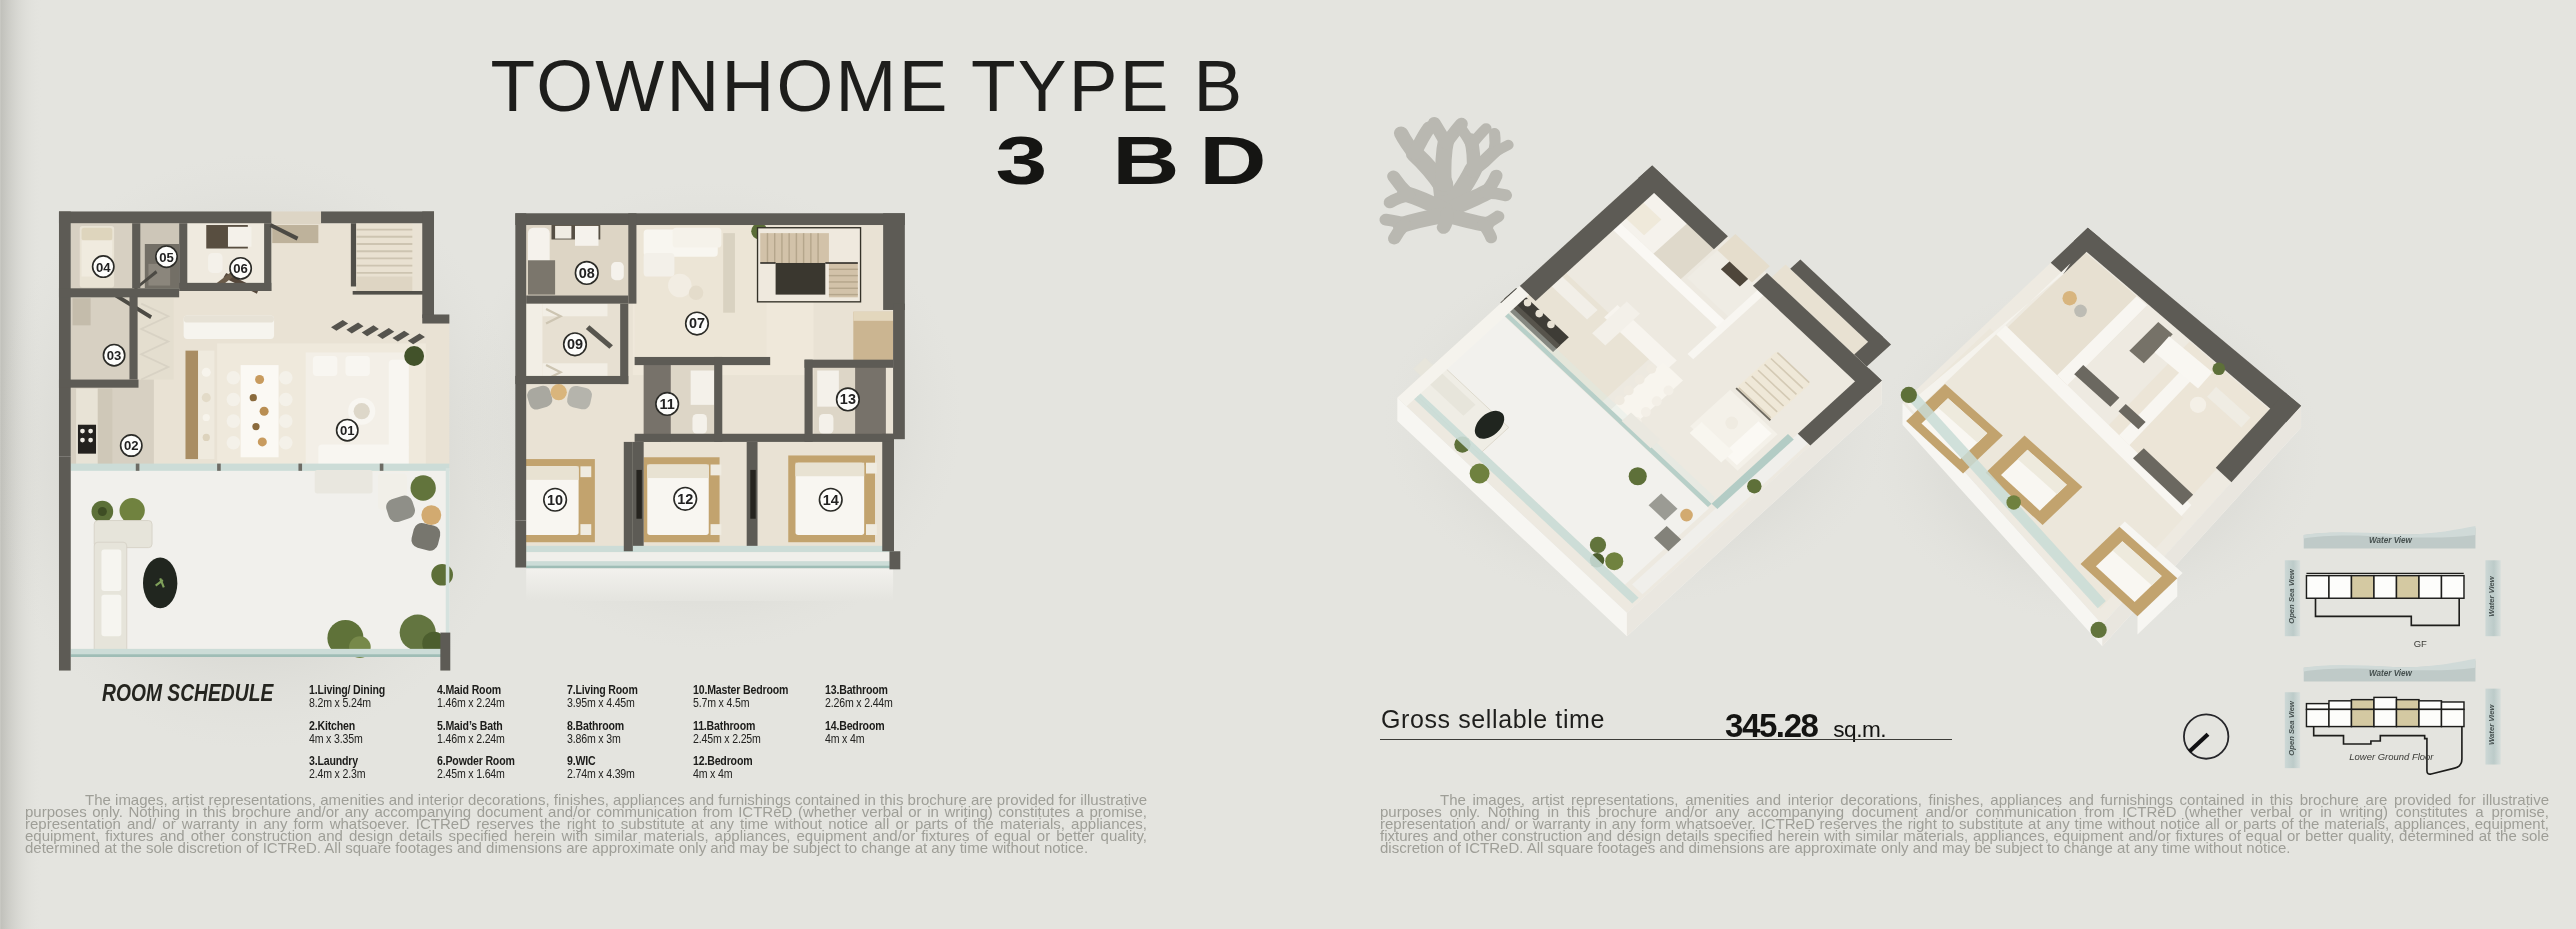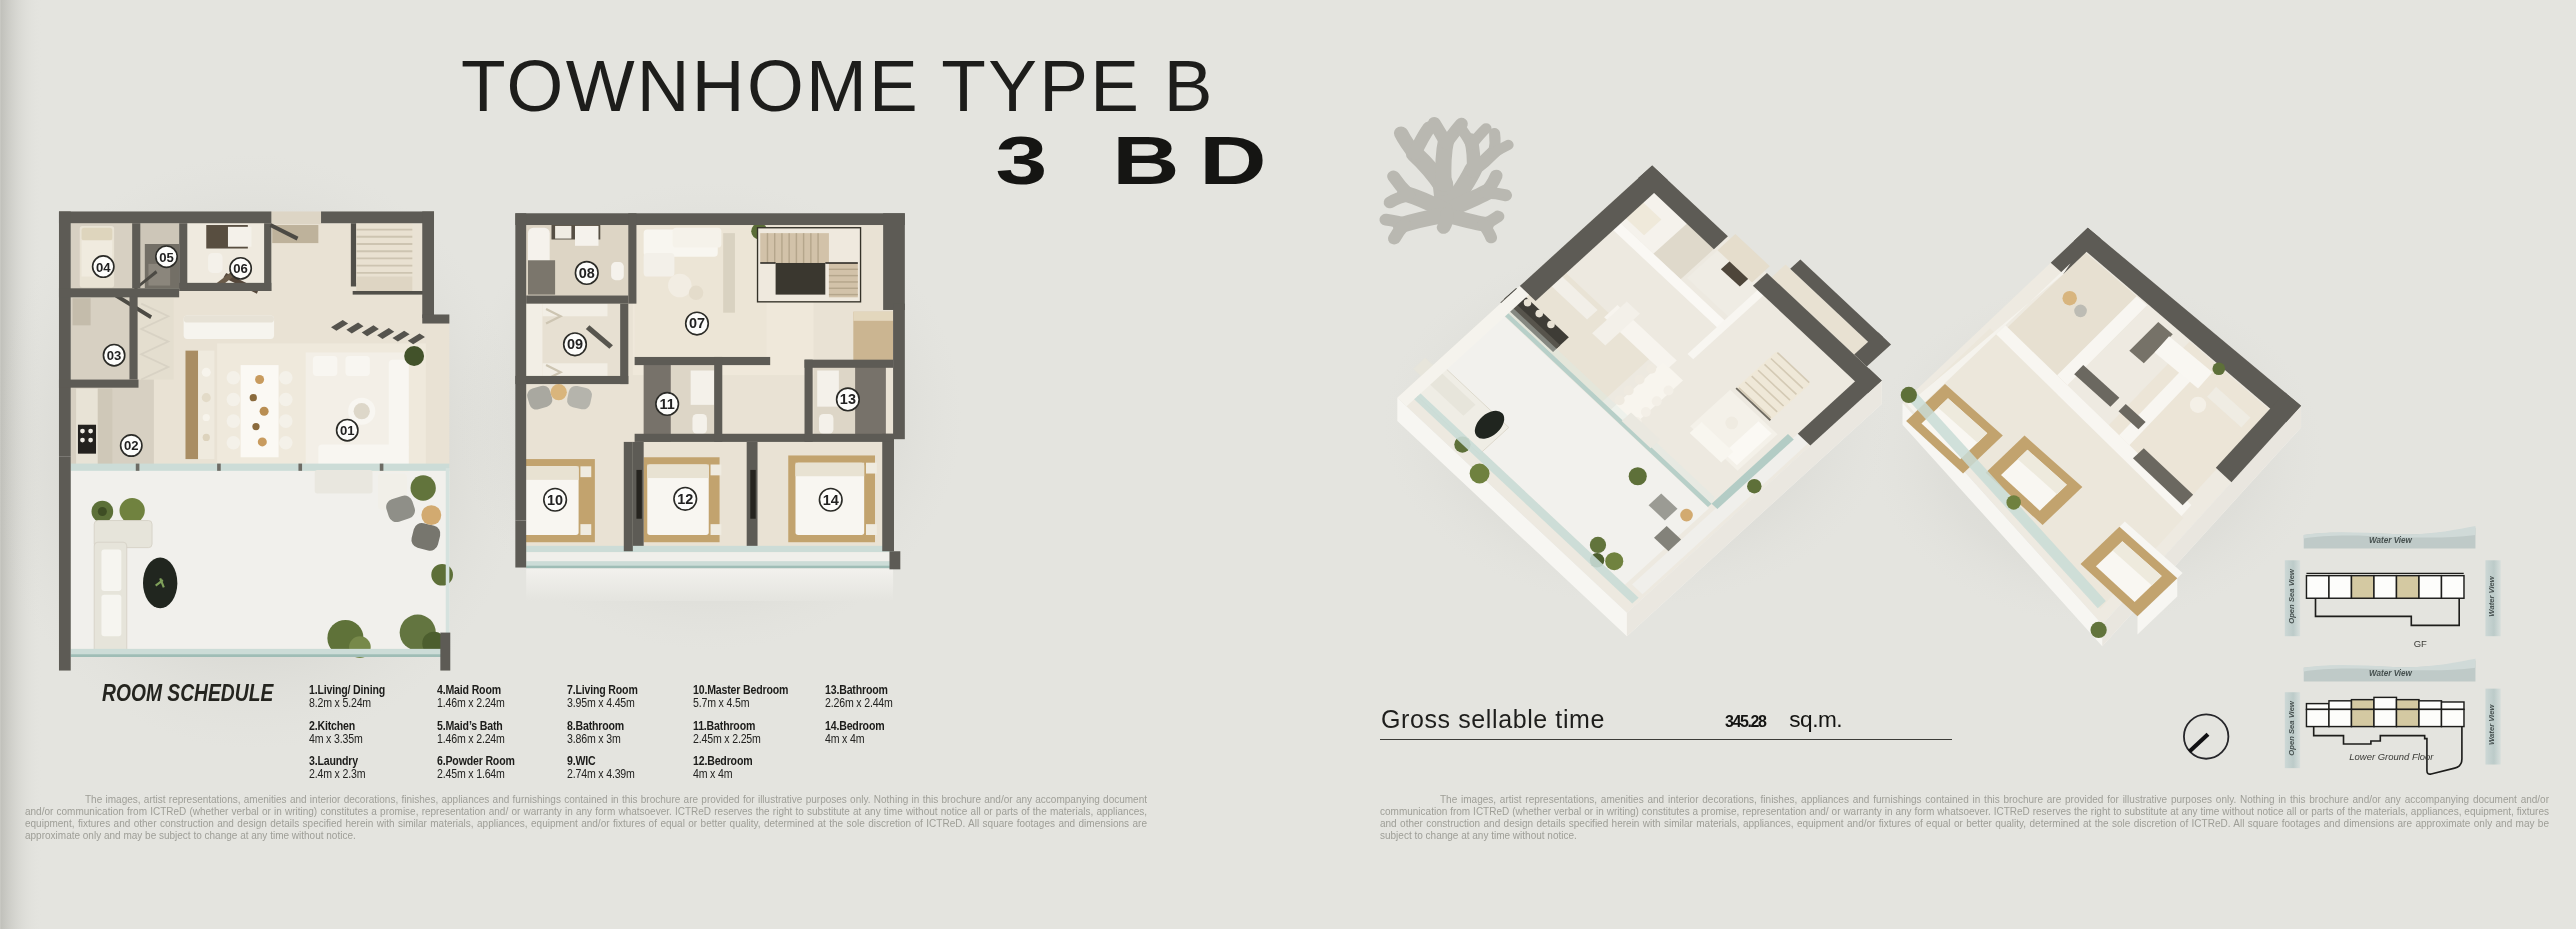--- a/index.html
+++ b/index.html
@@ -1,34 +1,34 @@
 <!DOCTYPE html>
 <html style="font-size:14.5px"><head>
 <meta charset="utf-8">
 <style>
   html,body{margin:0;padding:0;background:#e4e4df;}
   #page{position:relative;width:2576px;height:929px;overflow:hidden;
     background:#e4e4df;font-family:"Liberation Sans",sans-serif;}
   #gfx{position:absolute;left:0;top:0;}
-  .title1{position:absolute;top:44px;right:1302px;width:813px;text-align:left;
+  .title1{position:absolute;top:44px;right:1302px;width:813px;text-align:center;
     font-size:73px;letter-spacing:2.3px;color:#1d1d1b;white-space:nowrap;}
   .title2{position:absolute;top:121px;right:1290px;width:813px;text-align:right;
     font-size:69px;font-weight:bold;letter-spacing:14.5px;color:#151513;white-space:nowrap;
     transform:scaleX(1.35);transform-origin:100% 50%;}
   .rshead{position:absolute;left:102px;top:679px;font-size:24.4px;font-weight:bold;
     font-style:italic;color:#24241f;transform:scaleX(0.79);transform-origin:0 0;}
   .rscol{position:absolute;top:684px;font-size:12.3px;color:#232321;line-height:13.4px;letter-spacing:-0.2px;transform:scaleX(0.86);transform-origin:0 0;}
   .rscol .item{margin-bottom:8.7px;}
   .rscol b{font-weight:bold;color:#1c1c1a;}
   .gsa-label{position:absolute;left:1381px;top:705px;font-size:25px;letter-spacing:0.6px;color:#1e1e1c;}
   .gsa-val{position:absolute;left:1725px;top:707px;font-size:22.6px;letter-spacing:-0.5px;color:#141412;}
-  .gsa-val b{font-size:16px;letter-spacing:-1.4px;margin-right:18px;}
+  .gsa-val b{font-size:33px;letter-spacing:-1.4px;margin-right:10px;}
   .gsa-line{position:absolute;left:1380px;top:739px;width:572px;height:0;
     border-top:1.4px solid #3c3c38;}
-  .disc{position:absolute;top:794px;font-size:10px;line-height:12px;color:#9e9e97;
+  .disc{position:absolute;top:794px;font-size:15px;line-height:12px;color:#9e9e97;
     text-align:justify;text-indent:60px;}
   .disc.l{left:25px;width:1122px;}
   .disc.r{left:1380px;width:1169px;}
 </style>
 </head>
 <body>
 <div id="page">
 <svg id="gfx" width="2576" height="929" viewBox="0 0 2850 1028" xmlns="http://www.w3.org/2000/svg">
 <defs>
   <radialGradient id="shadowL" cx="50%" cy="50%" r="50%">

